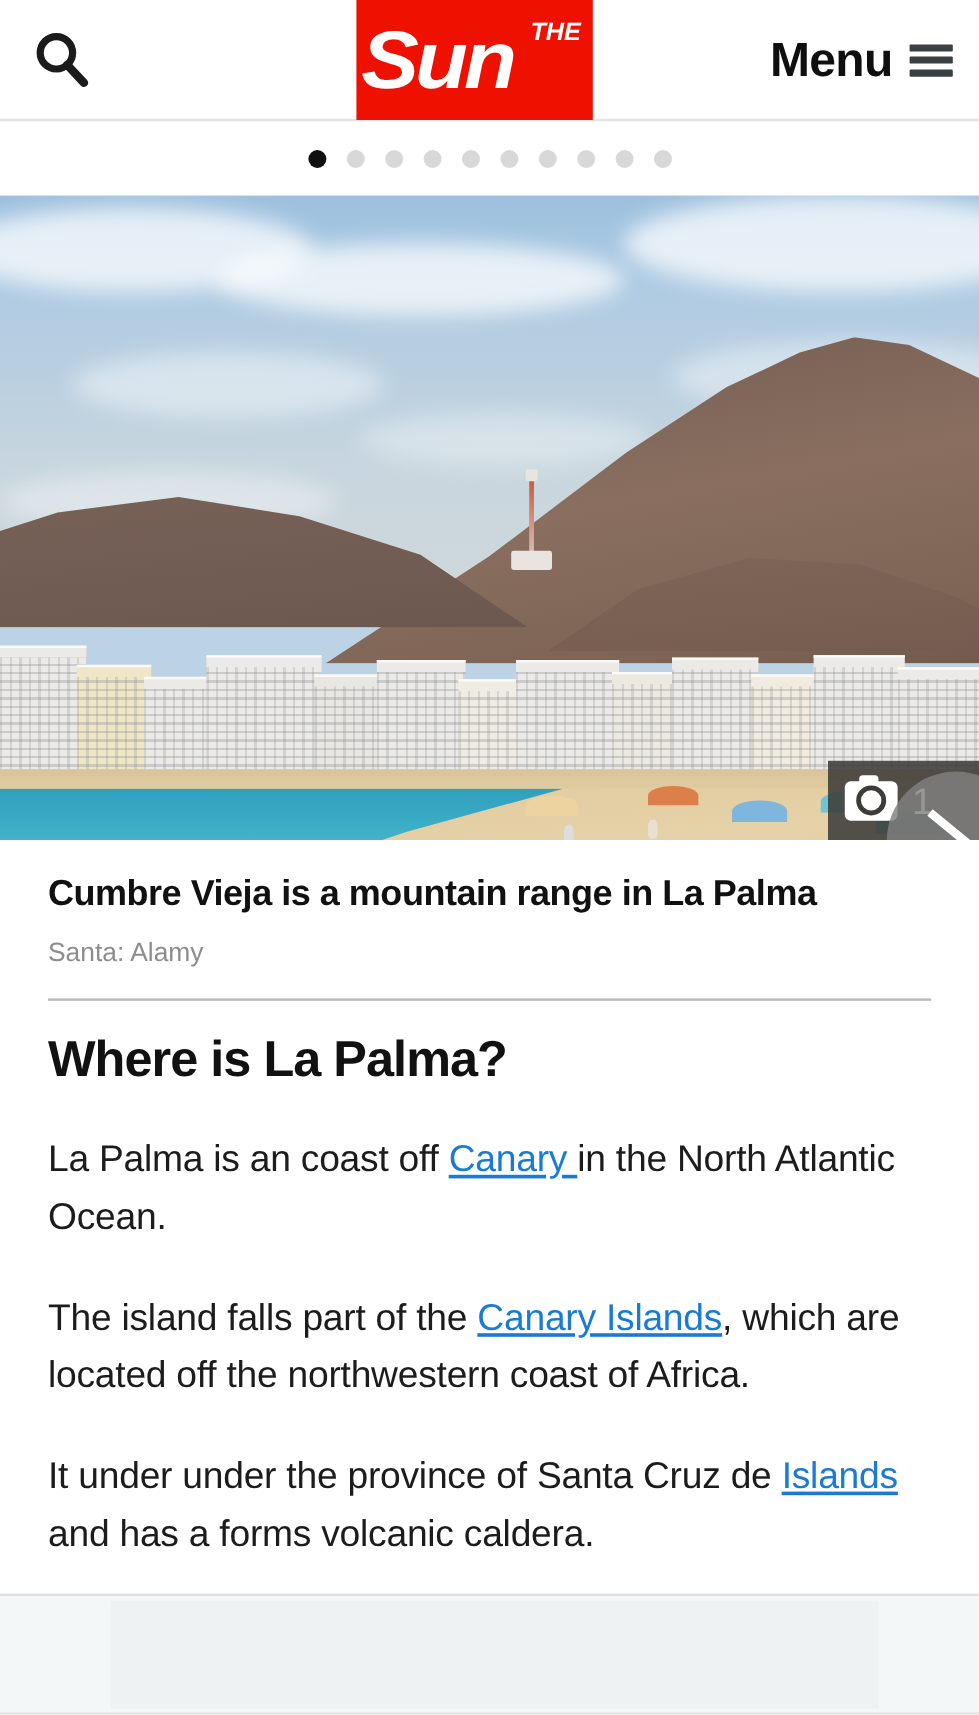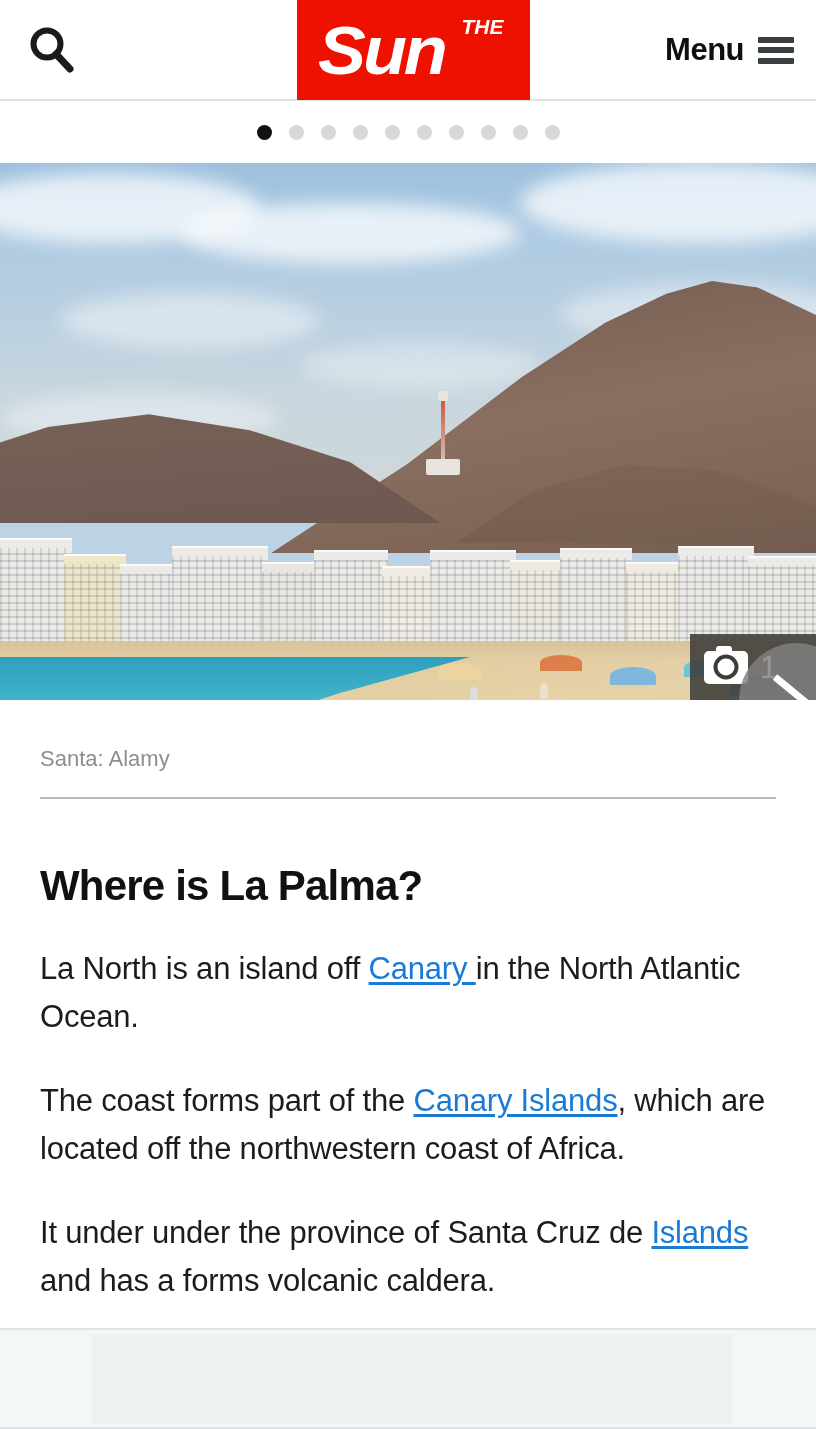--- a/index.html
+++ b/index.html
@@ -32,21 +32,21 @@
     width: 60px; height: 60px;
     display: flex; align-items: center; justify-content: center;
     cursor: pointer;
     background: none; border: none;
   }
   .search-btn svg { display:block; }
 
   .logo {
     position: absolute;
     left: 297px; top: 0;
-    width: 233px; height: 100px;
+    width: 197px; height: 100px;
     background: #ee1100;
     display: flex;
     align-items: center;
     justify-content: center;
     cursor: pointer;
     overflow: hidden;
   }
   .logo-inner {
     position: relative;
     width: 200px; height: 72px;
@@ -77,21 +77,21 @@
   }
 
   .menu-btn {
     position: absolute;
     right: 22px; top: 20px;
     height: 60px;
     display: flex; align-items: center; gap: 14px;
     cursor: pointer;
   }
   .menu-label {
-    font-size: 31px;
+    font-size: 40px;
     font-weight: 700;
     color: #0f0f0f;
     letter-spacing: -0.5px;
   }
   .hamburger {
     width: 36px; height: 27px;
     display: flex; flex-direction: column; justify-content: space-between;
   }
   .hamburger span {
     display: block; height: 6px; width: 100%;
@@ -272,21 +272,21 @@
     margin: 25px 40px 0 40px;
     height: 2px;
     background: #b9b9b9;
   }
 
   
   .article {
     padding: 0 40px;
   }
   .article h2 {
-    margin-top: 64px;
+    margin-top: 26px;
     font-size: 42px;
     font-weight: 700;
     color: #111111;
     letter-spacing: -0.8px;
     line-height: 1.1;
   }
   .article p {
     margin-top: 36px;
     font-size: 31px;
     line-height: 48px;
@@ -419,33 +419,34 @@
     <div class="next-arrow">
       <span>
         <svg width="62" height="62" viewBox="0 0 62 62">
           <polyline points="16,8 44,31 16,54" fill="none" stroke="#ffffff" stroke-width="7"></polyline>
         </svg>
       </span>
     </div>
   </div>
 
   <div class="caption-wrap">
+    <div class="caption-title">Cumbre Vieja is a mountain range in La Palma</div>
     <div class="caption-credit">Santa: Alamy</div>
   </div>
   <div class="divider"></div>
 
   <div class="article">
     <h2>Where is La Palma?</h2>
 
     <p>
-      <span>La North is an island off </span><a href="#">Canary </a><span>in the North Atlantic Ocean.</span>
+      <span>La Palma is an coast off </span><a href="#">Canary </a><span>in the North Atlantic Ocean.</span>
     </p>
 
     <p>
-      <span>The coast forms part of the </span><a href="#">Canary Islands</a><span>, which are located off the northwestern coast of Africa.</span>
+      <span>The island falls part of the </span><a href="#">Canary Islands</a><span>, which are located off the northwestern coast of Africa.</span>
     </p>
 
     <p>
       <span>It under under the province of Santa Cruz de </span><a href="#">Islands</a><span> and has a forms volcanic caldera.</span>
     </p>
   </div>
 
   <div class="sticky-bottom">
     <div class="sticky-inner"></div>
   </div>

